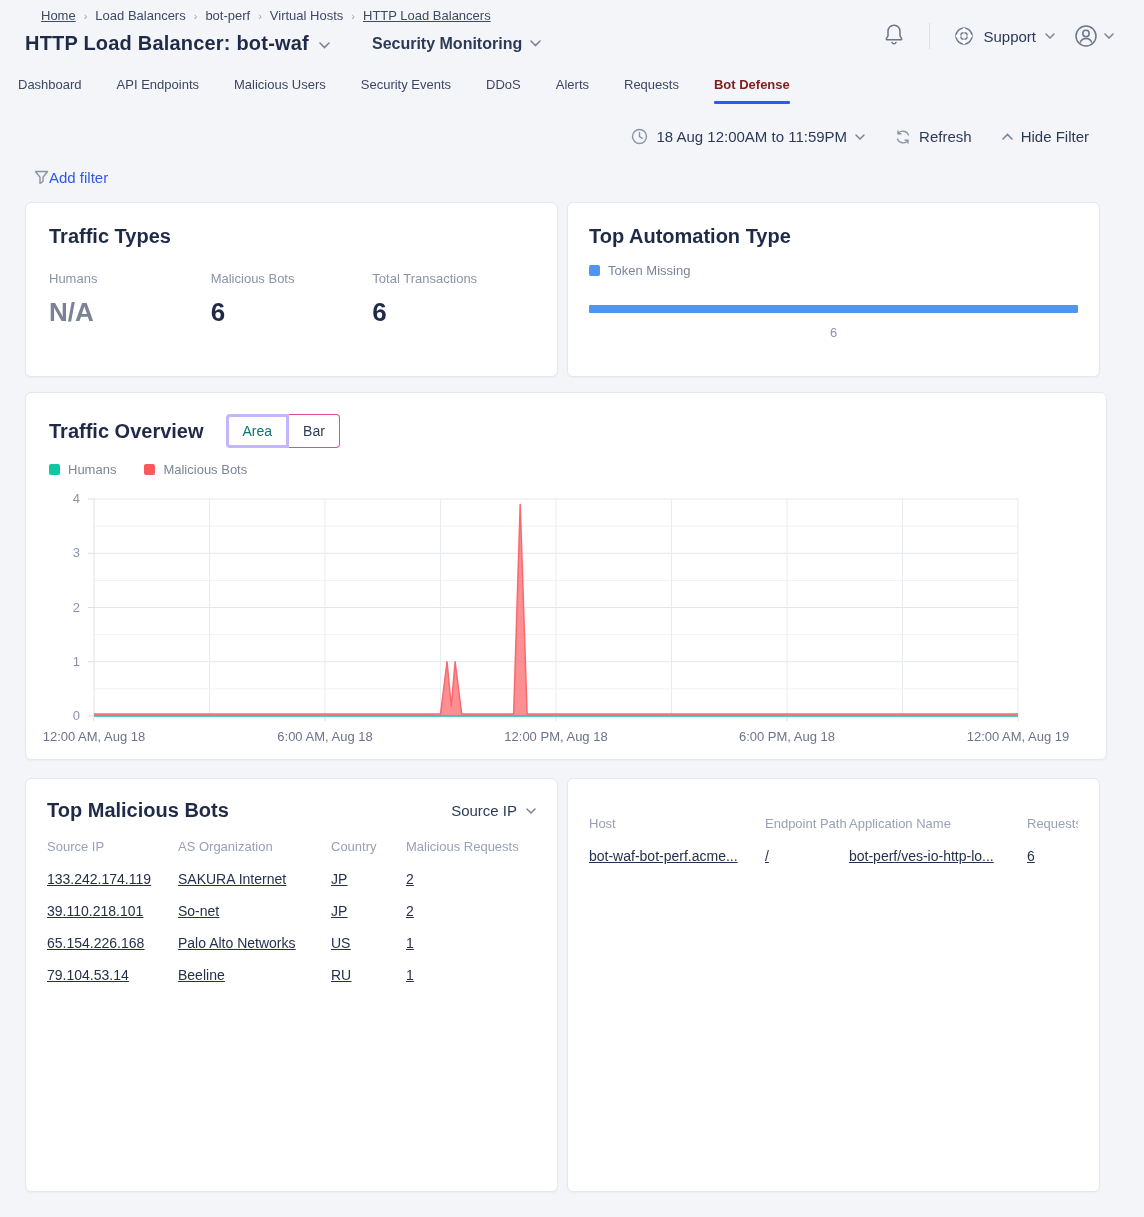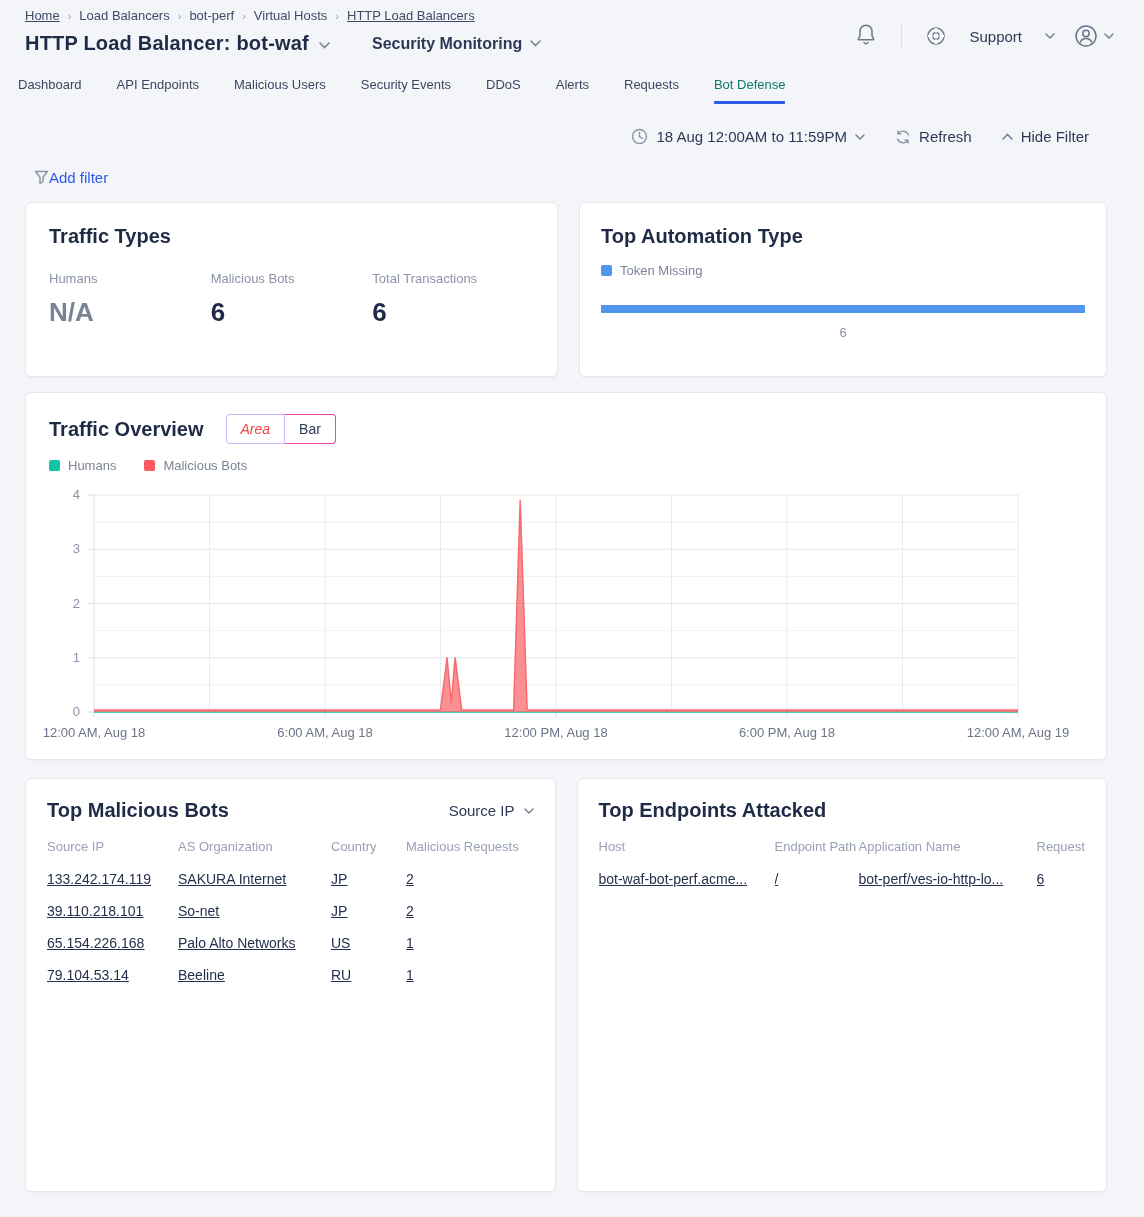--- a/index.html
+++ b/index.html
@@ -4,44 +4,44 @@
 <style>
   html,body{margin:0;padding:0;background:#eef0f4;}
   *{box-sizing:border-box;}
   .page{
     width:1144px;height:1217px;background:#f3f5f8;
     font-family:"Liberation Sans",sans-serif;color:#25304e;
     position:relative;overflow:hidden;
   }
   
   .topbar{display:flex;justify-content:space-between;align-items:flex-start;padding:8px 30px 0 25px;}
-  .crumbs{font-size:13px;color:#3f4a66;display:flex;align-items:center;gap:8px;white-space:nowrap;}
+  .crumbs{font-size:13px;color:#3f4a66;display:flex;align-items:center;gap:8px;white-space:nowrap;margin-left:16px;}
   .crumb{color:#3f4a66;text-decoration:none;}
   .crumb.link{text-decoration:underline;cursor:pointer;}
   .crumb-sep{color:#9aa2b5;font-size:11px;}
   .title-row{display:flex;align-items:center;margin-top:9px;gap:10px;}
   .page-title{font-size:20px;font-weight:700;color:#1f2a47;letter-spacing:.2px;}
   .ctx-select{font-size:16px;color:#2c3a58;margin-left:32px;display:flex;align-items:center;gap:8px;cursor:pointer;font-weight:bold;}
   .chev{display:inline-block;}
   .top-icons{display:flex;align-items:center;gap:18px;margin-top:14px;}
   .vdivider{width:1px;height:26px;background:#dcdfe7;margin:0 6px;}
-  .support{display:flex;align-items:center;gap:23px;font-size:15px;color:#2c3a58;cursor:pointer;}
+  .support{display:flex;align-items:center;gap:9px;font-size:15px;color:#2c3a58;cursor:pointer;}
   .account{display:flex;align-items:center;gap:5px;cursor:pointer;}
   
   .tabs{display:flex;gap:35px;padding:0 18px;margin-top:22px;}
   .tab{font-size:13px;color:#3c4763;padding-bottom:12px;cursor:pointer;position:relative;white-space:nowrap;}
-  .tab.active{color:#0f766e;font-weight:400;}
+  .tab.active{color:#7f1d1d;font-weight:700;}
   .tab.active::after{content:"";position:absolute;left:0;right:0;bottom:0;height:3px;background:#2f5ae8;border-radius:1px;}
   
   .filter-row{display:flex;justify-content:flex-end;align-items:center;gap:30px;padding-right:55px;margin-top:24px;font-size:15px;color:#2c3a58;}
   .filter-item{display:flex;align-items:center;gap:8px;cursor:pointer;}
   .addfilter-row{display:flex;align-items:center;padding-left:34px;margin-top:24px;}
   .addfilter-label{color:#2f5ae8;font-size:15px;cursor:pointer;}
   
-  .cards-row{display:flex;gap:21px;padding:0 37px 0 25px;margin-top:16px;}
+  .cards-row{display:flex;gap:9px;padding:0 37px 0 25px;margin-top:16px;}
   .card{background:#fff;border:1px solid #e4e7ee;border-radius:6px;box-shadow:0 1px 2px rgba(30,40,70,.04);}
   .card-half{width:533px;}
   .card-title{font-size:20px;font-weight:700;color:#1f2a47;}
   .stats-card{height:175px;padding:22px 23px;}
   .stats-cols{display:flex;margin-top:23px;}
   .stat{width:168px;}
   .stat-label{font-size:13px;color:#8b93a7;}
   .stat-value{font-size:26px;font-weight:700;color:#1f2a47;margin-top:11px;}
   .stat-value.na{color:#7b8294;}
   .auto-card{height:175px;padding:22px 21px;}
@@ -50,21 +50,21 @@
   .legend-label{font-size:13px;color:#7c8498;}
   .auto-bar{height:8px;border-radius:1px;margin-top:27px;}
   .auto-bar-value{text-align:center;font-size:13px;color:#8b93a7;margin-top:12px;}
   
   .overview-card{margin:15px 37px 0 25px;padding:21px 23px 18px;height:368px;}
   .overview-head{display:flex;align-items:center;gap:22px;}
   .seg-group{display:flex;}
   .seg-btn{font-size:14px;padding:6px 14px;background:#fff;border:1px solid #ec4899;color:#2c3a58;cursor:pointer;font-family:inherit;}
   .seg-btn.first{border-radius:4px 0 0 4px;}
   .seg-btn.last{border-radius:0 4px 4px 0;border-left:none;}
-  .seg-btn.selected{border:1px solid #c4b5fd;color:#ef4444;font-style:italic;}
+  .seg-btn.selected{border:3px solid #c4b5fd;color:#0f766e;}
   .chart-legend{display:flex;gap:28px;margin-top:14px;}
   .chart-legend .legend-row{margin-top:0;}
   .chart-wrap{margin-top:14px;}
   
   .cards-row.bottom .card-half{height:414px;padding:20px 21px;}
   .table-head-row{display:flex;justify-content:space-between;align-items:center;}
   .selector{display:flex;align-items:center;gap:9px;font-size:15px;color:#2c3a58;cursor:pointer;}
   .tbl{margin-top:17px;}
   .tbl-grid-bots{display:grid;grid-template-columns:131px 153px 75px 1fr;column-gap:0;}
   .tbl-grid-endp{display:grid;grid-template-columns:176px 84px 178px 1fr;column-gap:0;}
@@ -315,23 +315,20 @@
         <div class="td">1</div>
 
         <div class="td"><a>79.104.53.14</a></div>
         <div class="td"><a>Beeline</a></div>
         <div class="td"><a>RU</a></div>
         <div class="td">1</div>
       </div>
     </div>
 
     <div class="card card-half">
-      <div class="table-head-row">
-        <span class="card-title">Top Endpoints Attacked</span>
-      </div>
       <div class="tbl tbl-grid-endp">
         <div class="th">Host</div>
         <div class="th">Endpoint Path</div>
         <div class="th">Application Name</div>
         <div class="th">Requests</div>
 
         <div class="td">bot-waf-bot-perf.acme...</div>
         <div class="td">/</div>
         <div class="td">bot-perf/ves-io-http-lo...</div>
         <div class="td">6</div>

